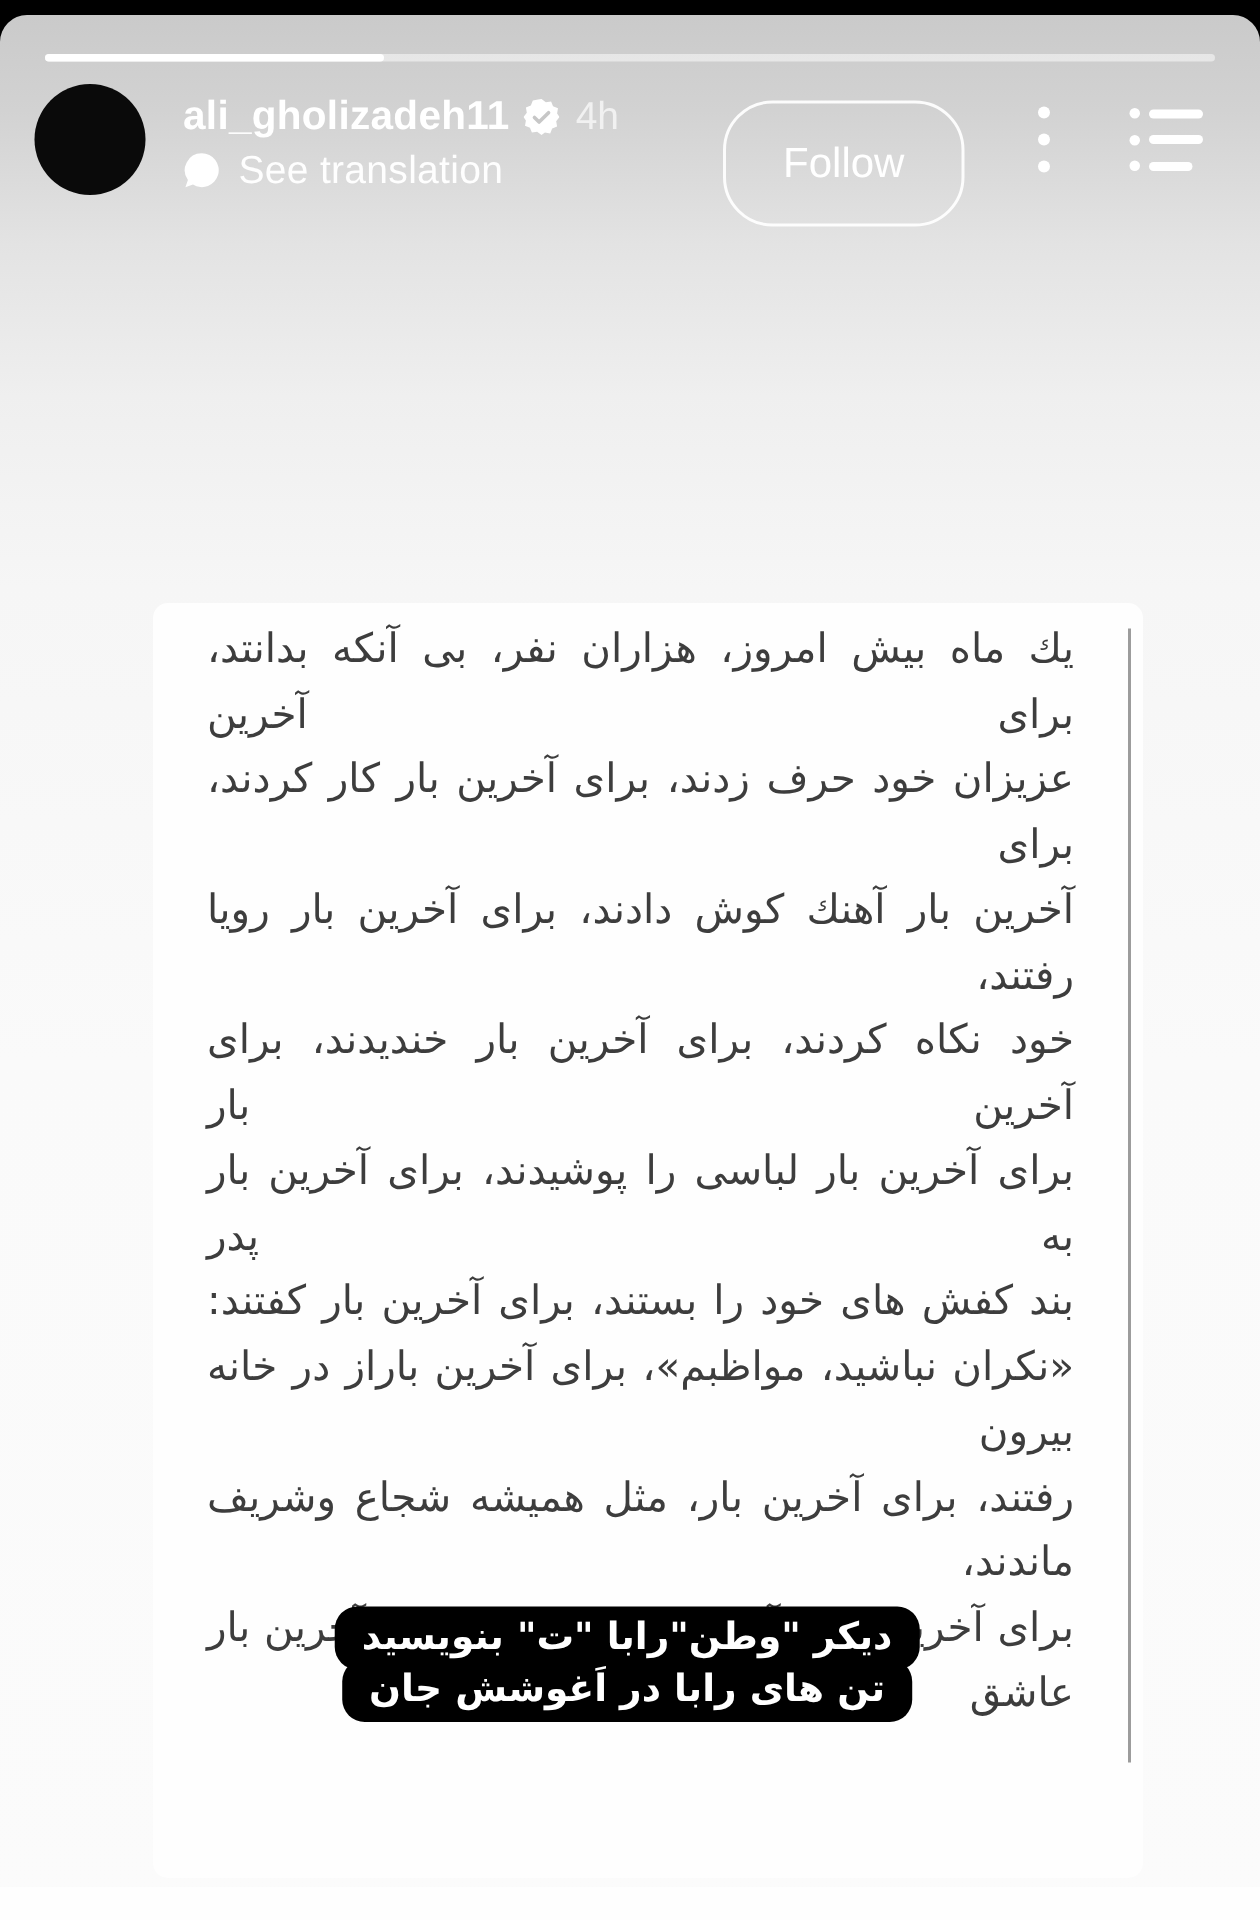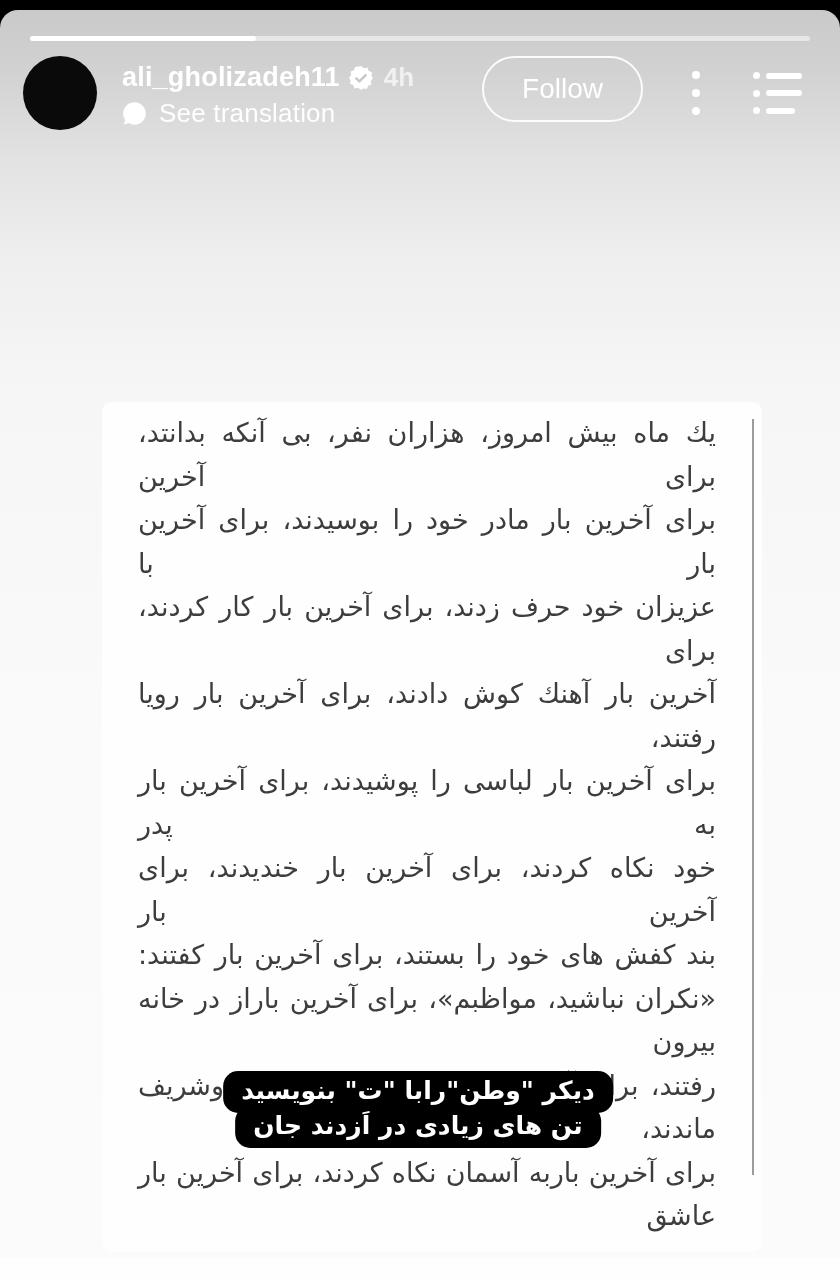--- a/index.html
+++ b/index.html
@@ -11,25 +11,25 @@
     background:linear-gradient(180deg,#cacaca 0%,#d2d2d2 5%,#e3e3e3 12%,#efefef 20%,#f6f6f6 30%,#fafafa 55%,#fbfbfb 100%);}
   
   .progress-track{position:absolute;left:30px;top:26px;width:780px;height:5px;
     background:rgba(255,255,255,0.5);border-radius:3px;}
   .progress-fill{display:block;height:100%;background:#ffffff;border-radius:3px;}
   
   .avatar{position:absolute;left:23px;top:46px;width:74px;height:74px;border-radius:50%;background:#0a0a0a;}
   .user-row{position:absolute;left:122px;top:52px;display:flex;align-items:center;gap:9px;}
   .username{color:#ffffff;font-size:27px;font-weight:700;letter-spacing:0.2px;}
   .badge{width:24px;height:24px;display:block;}
-  .timestamp{color:rgba(255,255,255,0.68);font-size:26px;font-weight:700;margin-left:2px;}
+  .timestamp{color:rgba(255,255,255,0.68);font-size:26px;font-weight:400;margin-left:2px;}
   .trans-row{position:absolute;left:121px;top:88px;display:flex;align-items:center;gap:11px;cursor:pointer;}
   .bubble{width:27px;height:27px;display:block;}
   .trans-label{color:rgba(255,255,255,0.97);font-size:26px;font-weight:400;letter-spacing:0.2px;}
-  .follow-btn{position:absolute;left:482px;top:46px;width:161px;height:66px;
+  .follow-btn{position:absolute;left:482px;top:57px;width:161px;height:84px;
     border:2.5px solid rgba(255,255,255,0.92);border-radius:33px;background:transparent;
     color:#ffffff;font-size:28px;font-family:"Liberation Sans",sans-serif;
     display:flex;align-items:center;justify-content:center;cursor:pointer;}
   .kebab{position:absolute;left:690px;top:61px;width:12px;height:44px;
     display:flex;flex-direction:column;justify-content:space-between;align-items:center;cursor:pointer;}
   .kebab i{width:8px;height:8px;border-radius:50%;background:#fff;display:block;}
   .list-icon{position:absolute;left:753px;top:62px;width:50px;height:42px;
     display:flex;flex-direction:column;justify-content:space-between;cursor:pointer;}
   .list-icon .row{display:flex;align-items:center;gap:6px;}
   .list-icon .dot{width:7px;height:7px;border-radius:50%;background:#fff;}
@@ -100,34 +100,33 @@
         </div>
       <div class="row">
           <span class="dot"></span>
           <span class="bar"></span>
         </div>
     </div>
 
     <div class="photo">
       <div class="story-text">
         <div class="line">يك ماه بيش امروز، هزاران نفر، بی آنكه بدانتد، برای آخرين</div>
-        <div class="line">برای آخرين بار مادر خود را بوسيدند، برای آخرين بار با</div>
         <div class="line">عزيزان خود حرف زدند، برای آخرين بار كار كردند، برای</div>
         <div class="line">آخرين بار آهنك كوش دادند، برای آخرين بار رويا رفتند،</div>
+        <div class="line">خود نكاه كردند، برای آخرين بار خنديدند، برای آخرين بار</div>
         <div class="line">برای آخرين بار لباسی را پوشيدند، برای آخرين بار به پدر</div>
-        <div class="line">خود نكاه كردند، برای آخرين بار خنديدند، برای آخرين بار</div>
         <div class="line">بند كفش های خود را بستند، برای آخرين بار كفتند:</div>
         <div class="line">«نكران نباشيد، مواظبم»، برای آخرين باراز در خانه بيرون</div>
         <div class="line">رفتند، برای آخرين بار، مثل هميشه شجاع وشريف ماندند،</div>
         <div class="line">برای آخرين باربه آسمان نكاه كردند، برای آخرين بار عاشق</div>
 
       </div>
       <div class="page-rule"></div>
     </div>
 
     <div class="caption">
       <div class="caption-line">ديكر "وطن"رابا "ت" بنويسيد</div>
-      <div class="caption-line">تن های زيادی در اَزدند جان</div>
+      <div class="caption-line">تن های رابا در اَغوشش جان</div>
     </div>
 
     <div class="bottom-strip"></div>
   </div>
 </div>
 
 </body></html>

